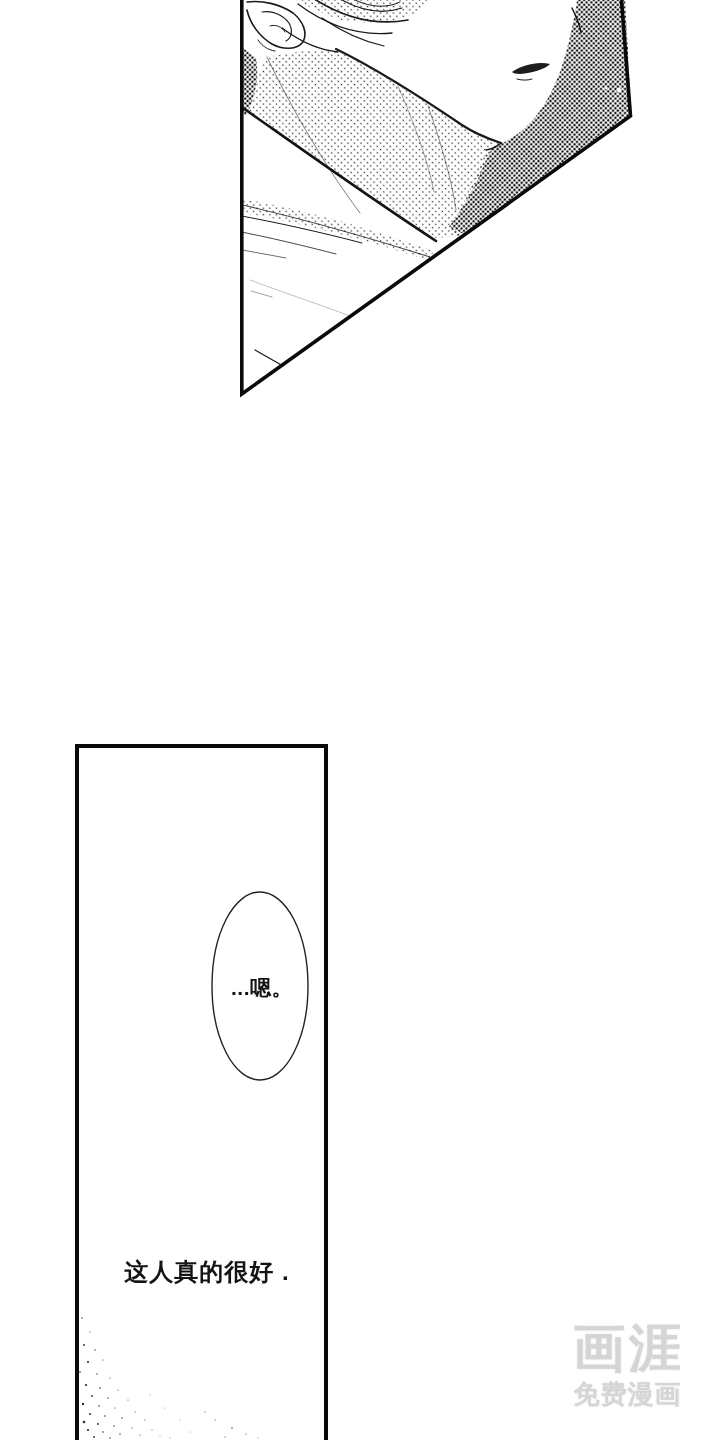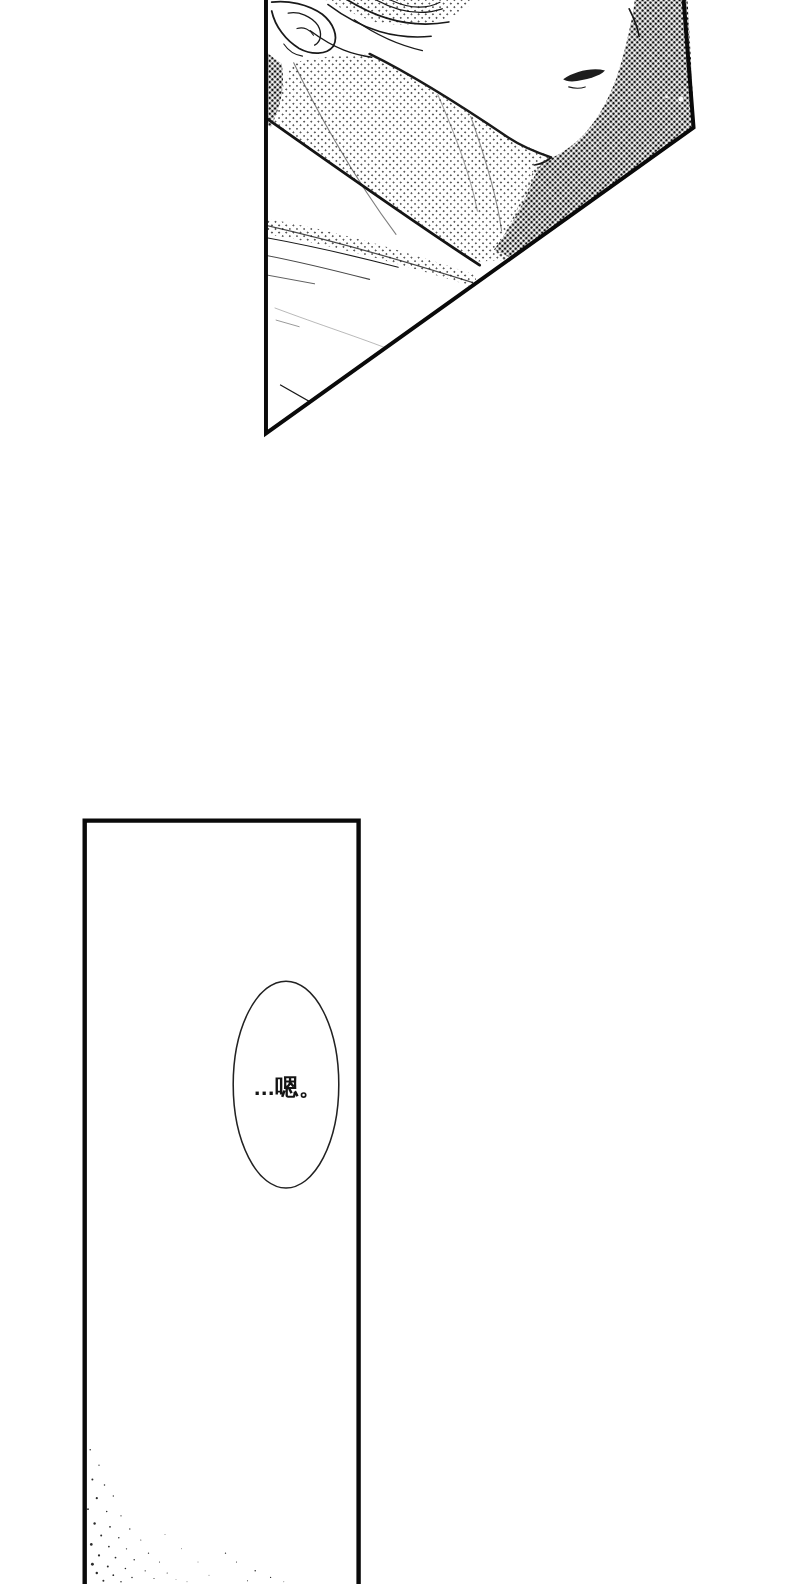--- a/index.html
+++ b/index.html
@@ -197,15 +197,20 @@
         <circle cx="232" cy="1428" r="0.7"></circle>
           <circle cx="246" cy="1434" r="0.6"></circle>
         <circle cx="225" cy="1437" r="0.5"></circle>
           <circle cx="258" cy="1438" r="0.4"></circle>
       </g>
     </g>
   </svg>
 
   <div class="overlay-text" id="bubble-text">...嗯。</div>
 
-
+  <div class="overlay-text" id="narration-text">这人真的很好 .</div>
+
+  <div id="watermark">
+    <div class="wm-logo">画涯</div>
+    <div class="wm-tag">免费漫画</div>
+  </div>
 
 </div>
 
 </body></html>

